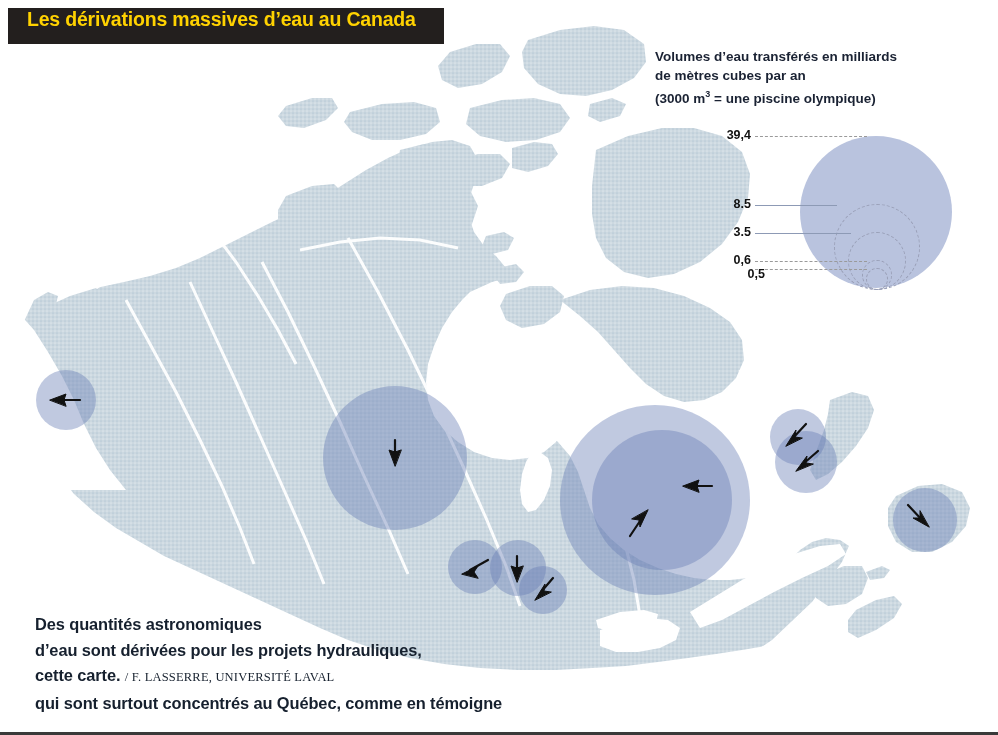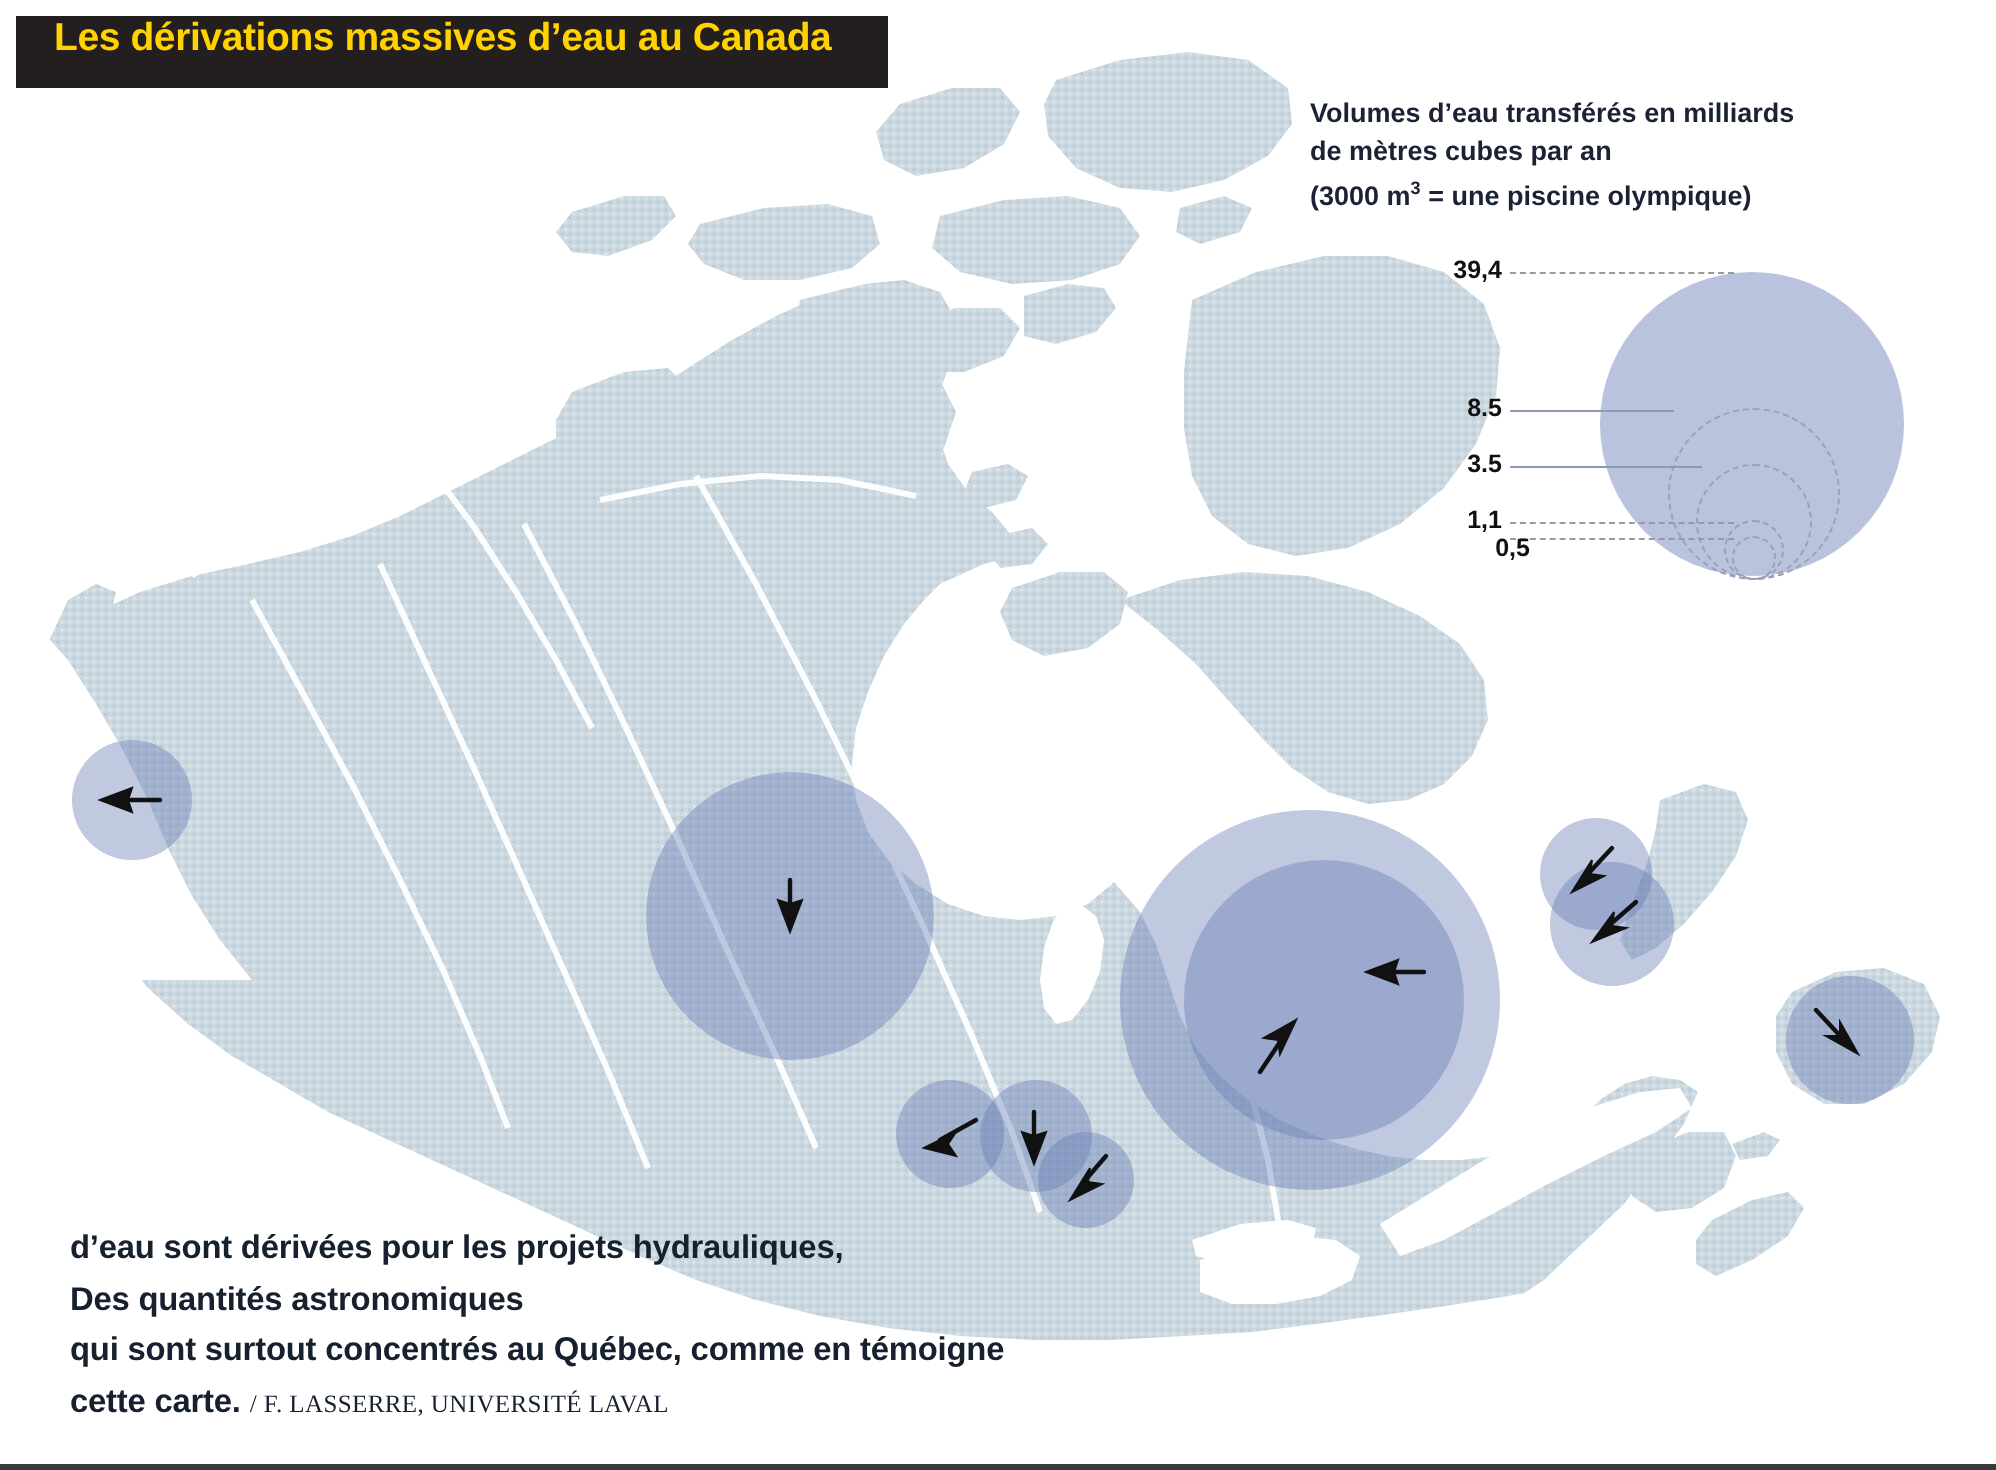--- a/index.html
+++ b/index.html
@@ -291,28 +291,28 @@
 
     <div class="legend-leader" style="left:100px;top:88px;width:112px;"></div>
     <div class="legend-leader solid" style="left:100px;top:157px;width:82px;"></div>
     <div class="legend-leader solid" style="left:100px;top:185px;width:96px;"></div>
     <div class="legend-leader" style="left:100px;top:213px;width:112px;"></div>
     <div class="legend-leader" style="left:100px;top:221px;width:112px;"></div>
 
     <div class="legend-label" style="left:46px;top:80px;">39,4</div>
     <div class="legend-label" style="left:46px;top:149px;">8.5</div>
     <div class="legend-label" style="left:46px;top:177px;">3.5</div>
-    <div class="legend-label" style="left:46px;top:205px;">1,1</div>
+    <div class="legend-label" style="left:46px;top:205px;">0,6</div>
     <div class="legend-label" style="left:60px;top:219px;">0,5</div>
   </div>
 
   <div id="caption">
+    <p>Des quantités astronomiques</p>
     <p>d’eau sont dérivées pour les projets hydrauliques,</p>
-    <p>Des quantités astronomiques</p>
-    <p>qui sont surtout concentrés au Québec, comme en témoigne</p>
     <p>
       <span>cette carte.</span>
       <span id="credit">/ F. LASSERRE, UNIVERSITÉ LAVAL</span>
     </p>
+    <p>qui sont surtout concentrés au Québec, comme en témoigne</p>
   </div>
 
   <div id="bottom-rule"></div>
 </div>
 
 </body></html>

